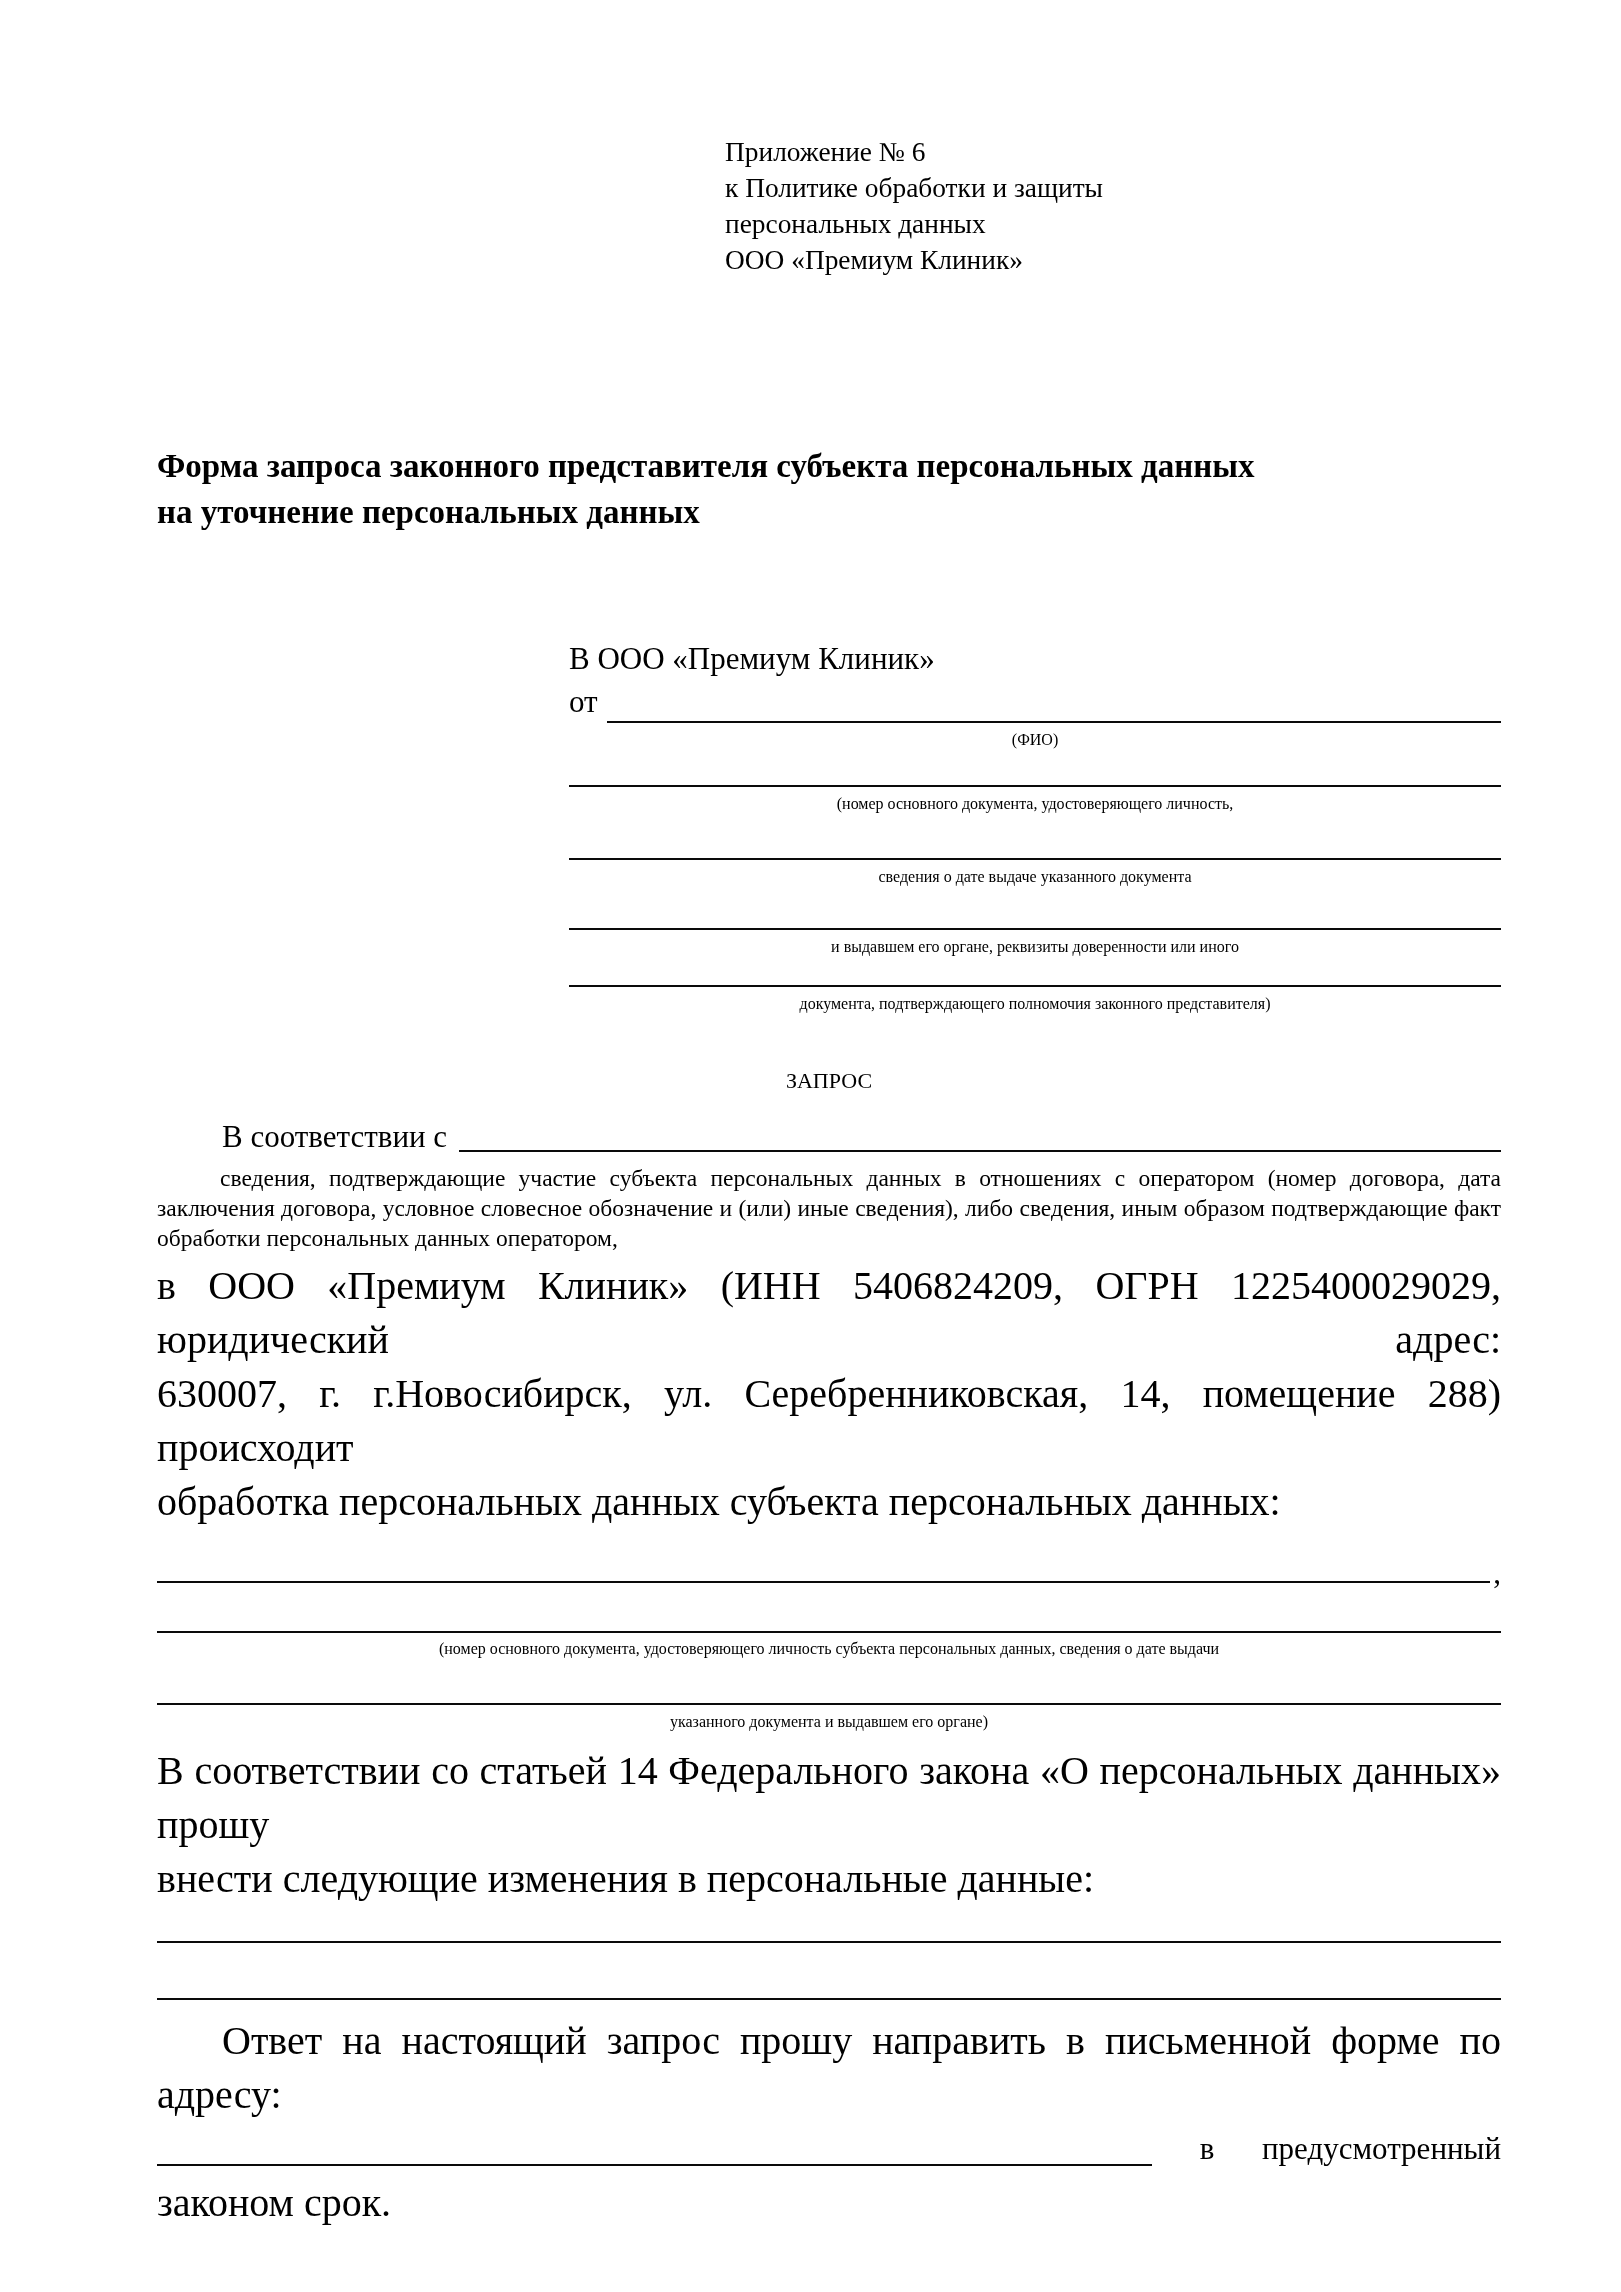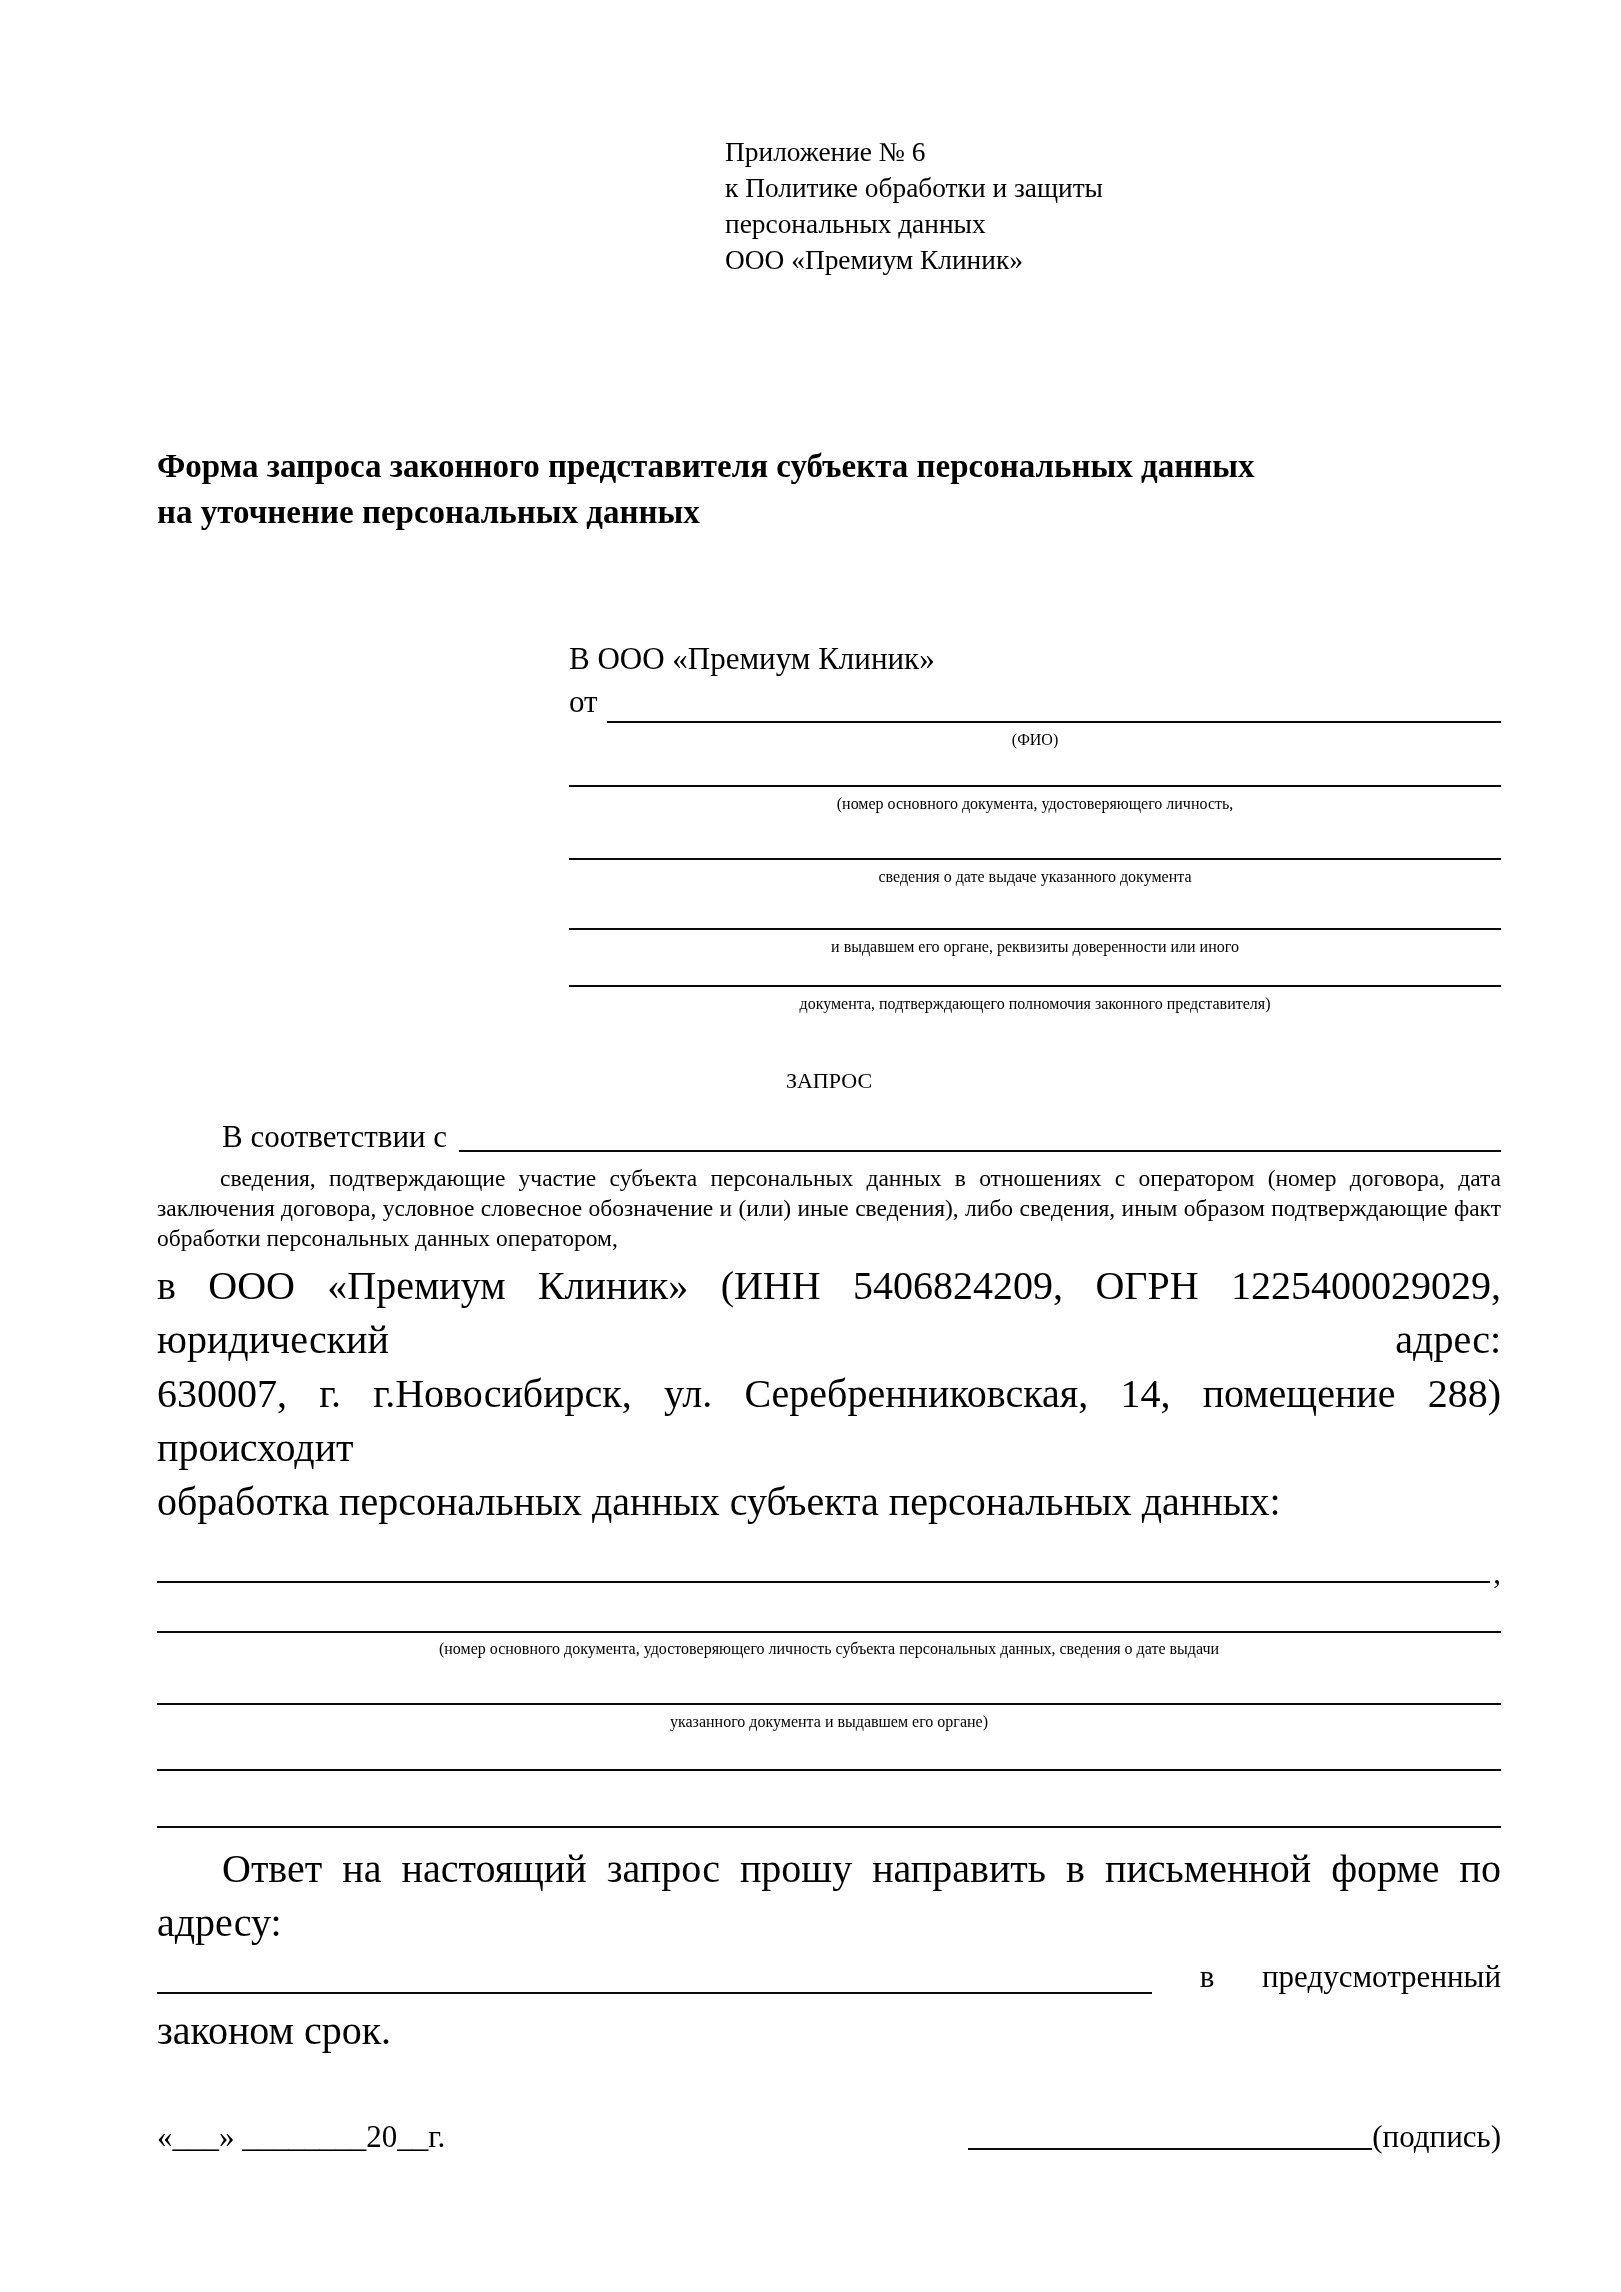--- a/index.html
+++ b/index.html
@@ -132,20 +132,24 @@
     <span class="rule"></span>
     <span class="comma">,</span>
   </div>
 
   <div class="rule-solo mt42"></div>
   <div class="caption">(номер основного документа, удостоверяющего личность субъекта персональных данных, сведения о дате выдачи</div>
 
   <div class="rule-solo mt42"></div>
   <div class="caption">указанного документа и выдавшем его органе)</div>
 
+  <div class="para law-para">
+    <div class="jline">В соответствии со статьей 14 Федерального закона «О персональных данных» прошу</div>
+    <div class="lline">внести следующие изменения в персональные данные:</div>
+  </div>
 
   <div class="rule-solo" style="margin-top:35px;"></div>
   <div class="rule-solo" style="margin-top:55px;"></div>
 
   <div class="para answer-line1 jline">Ответ на настоящий запрос прошу направить в письменной форме по адресу:</div>
   <div class="answer-row">
     <span class="rule"></span>
     <span>в</span>
     <span>предусмотренный</span>
   </div>

